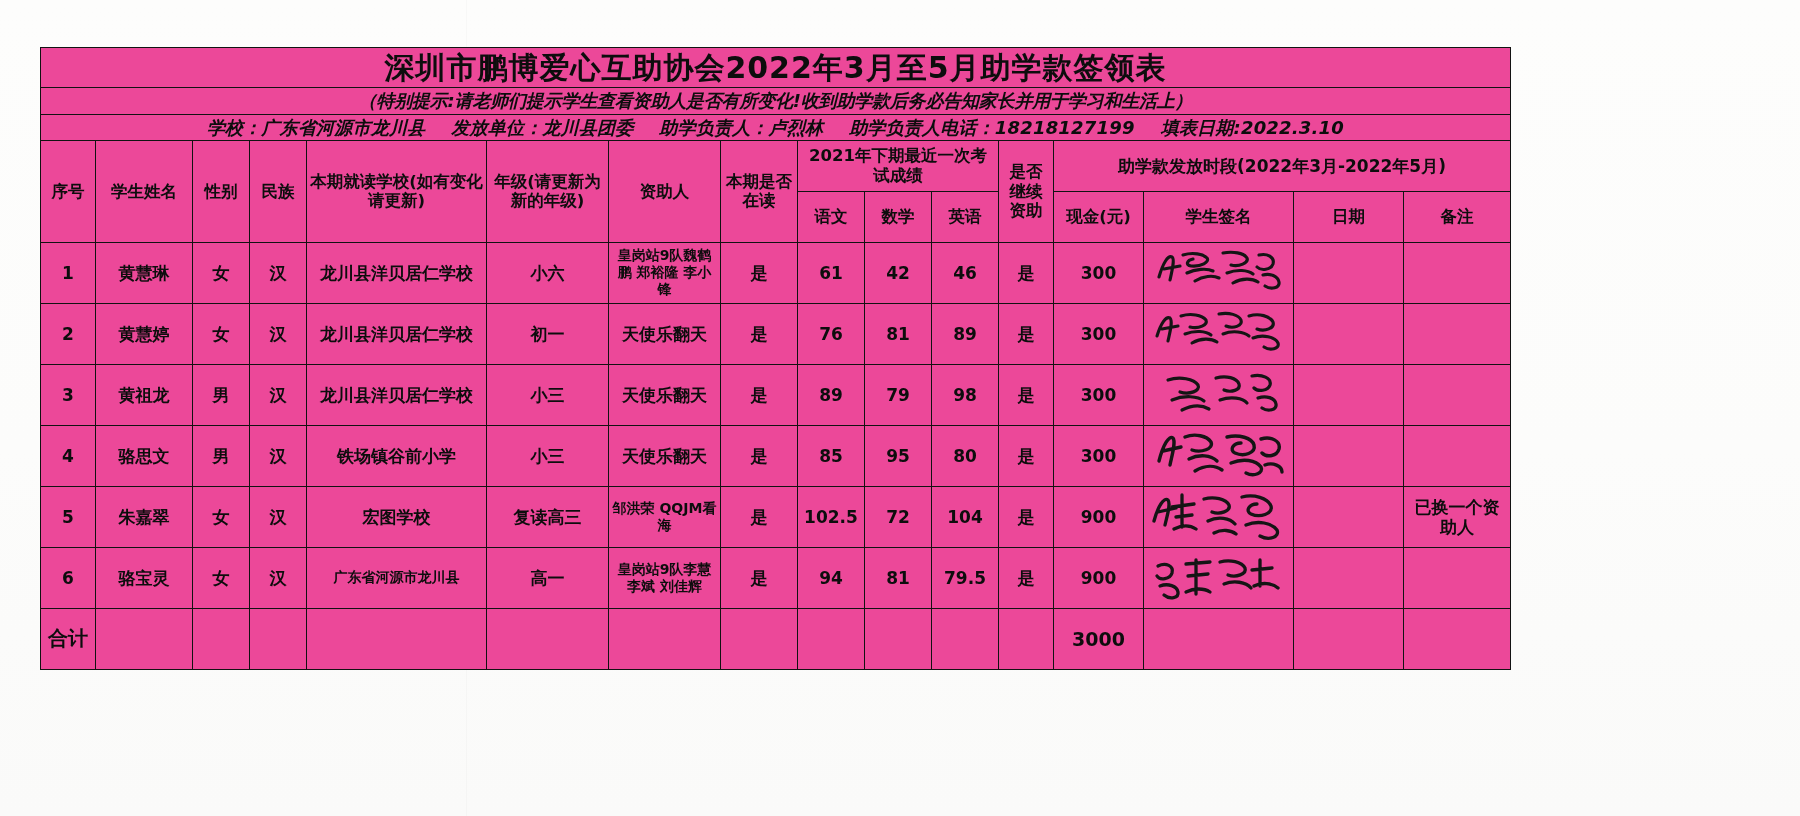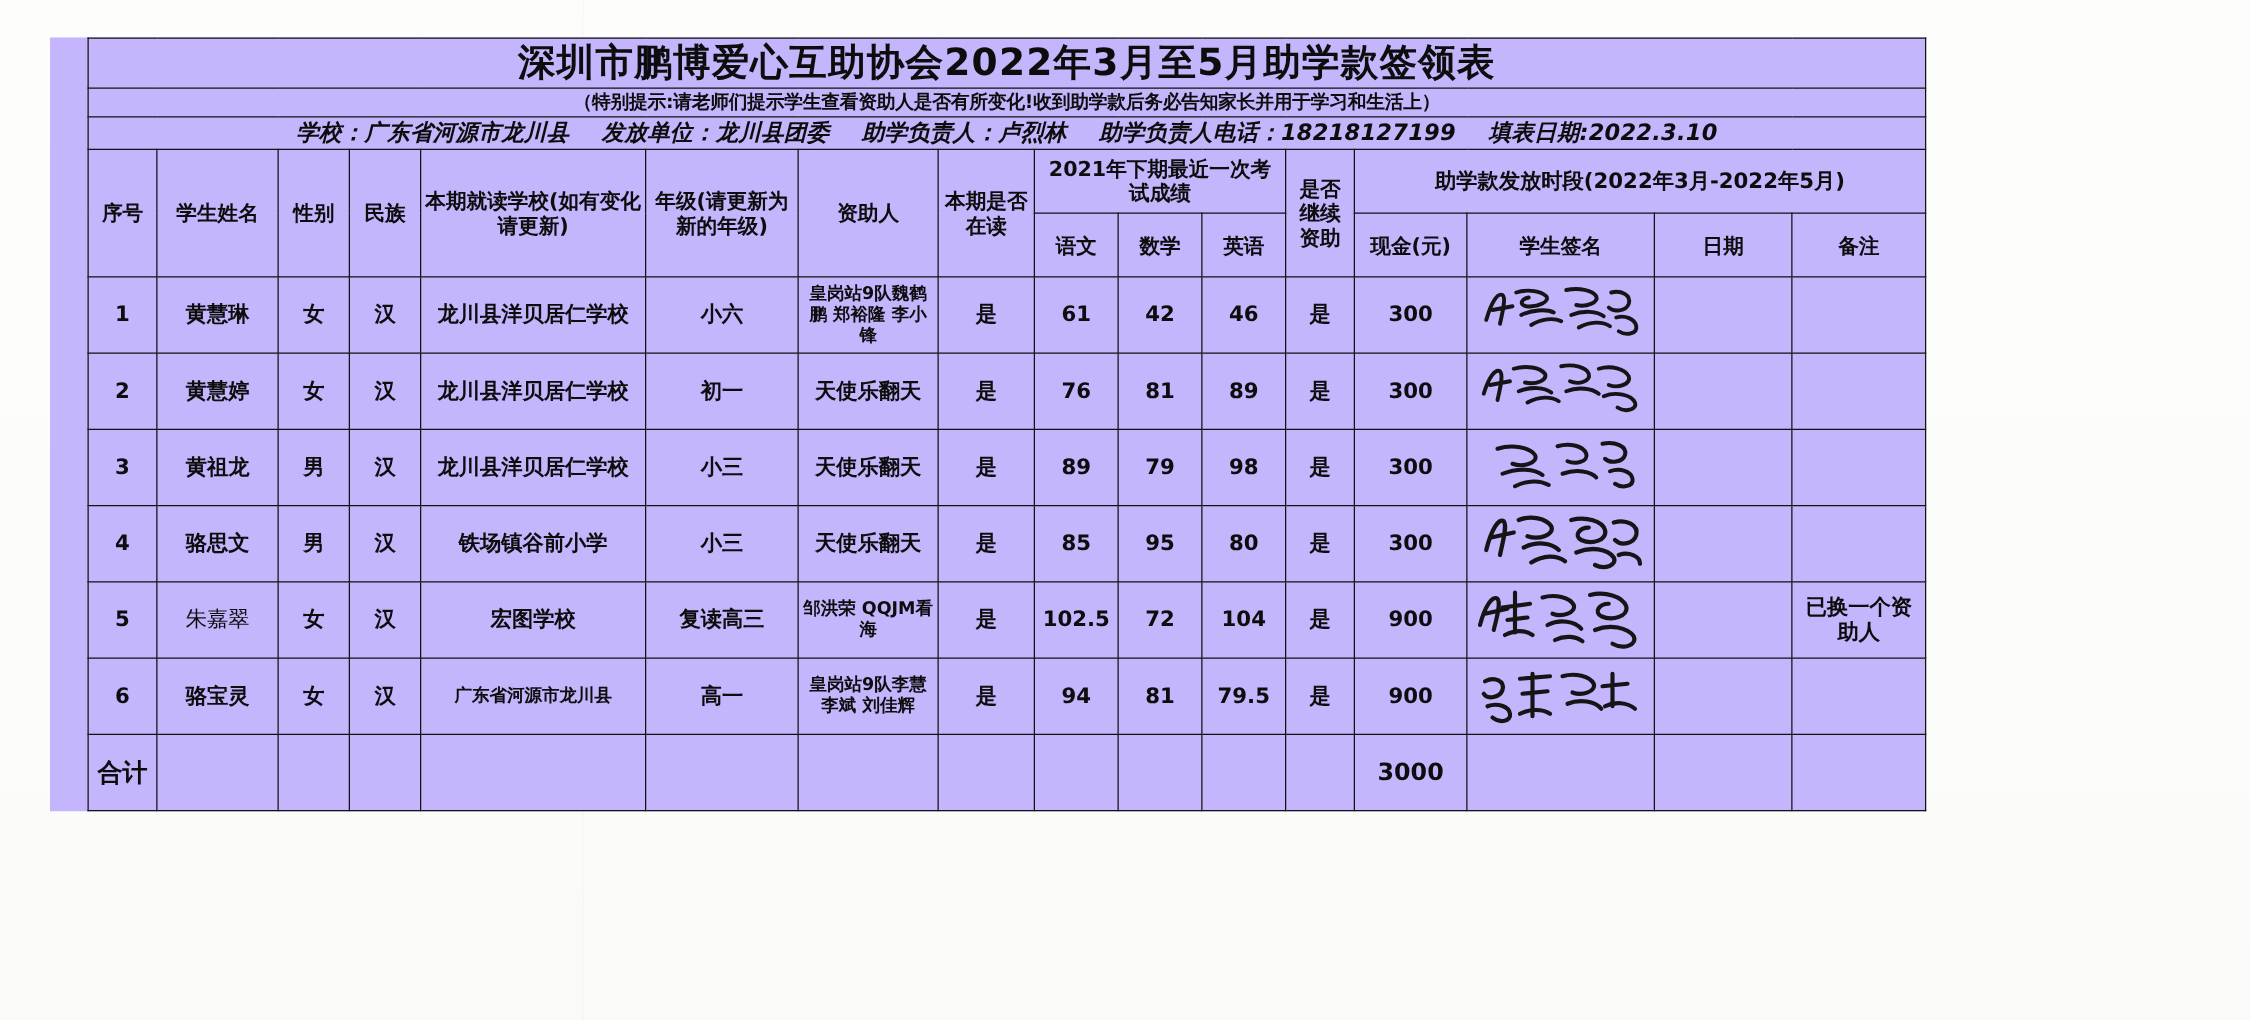--- a/index.html
+++ b/index.html
@@ -12,24 +12,23 @@
   }
   
   #scan-bg{
     position:absolute;inset:0;
     background:
       linear-gradient(90deg, rgba(0,0,0,0.018) 0 1px, transparent 1px 100%) 466px 0/1800px 100% no-repeat,
       linear-gradient(180deg,#fdfdfc 0%,#fcfcfb 55%,#fafaf9 100%);
   }
   #sheet{
     position:absolute;
-    left:40px;top:30px;
+    left:40px;top:47px;
     width:1470px;
-    background:#c4b5fd;
-    padding-left:30px;
+    background:#ec4899;
   }
   table.doc{
     width:1470px;
     border-collapse:collapse;
     table-layout:fixed;
     color:#0d0d0d;
   }
   table.doc td,table.doc th{
     border:1.6px solid #121212;
     padding:2px 3px;
@@ -39,24 +38,25 @@
     line-height:1.18;
     background:transparent;
   }
   .title-cell{
     font-size:30px;
     letter-spacing:1px;
     padding:12px 4px 13px;
     font-weight:800;
   }
   .notice-cell{
-    font-size:15px;
+    font-size:18px;
     padding:9px 6px 10px;
     font-weight:700;
     letter-spacing:-0.2px;
+    font-style:italic;
   }
   .meta-cell{
     font-size:18px;
     text-align:left;
     padding:10px 4px 11px 12px;
     font-weight:600;
     letter-spacing:0.2px;
   }
   .meta-cell span{margin-right:26px;white-space:nowrap;font-style:italic;}
   .meta-cell span:last-child{margin-right:0;}
@@ -76,21 +76,21 @@
     font-size:16.5px;
     height:46px;
   }
   td.cell{
     font-size:17px;
     height:56px;
     font-weight:600;
   }
   td.cell.small{font-size:14px;line-height:1.22;font-weight:700;}
   td.cell.num{font-size:17px;font-weight:700;}
-  td.cell.bold{font-weight:400;}
+  td.cell.bold{font-weight:700;}
   td.sig{
     position:relative;
     height:56px;
     padding:0;
     overflow:visible;
   }
   .sigwrap{
     position:absolute;
     left:0;right:0;top:-14px;
     height:78px;

